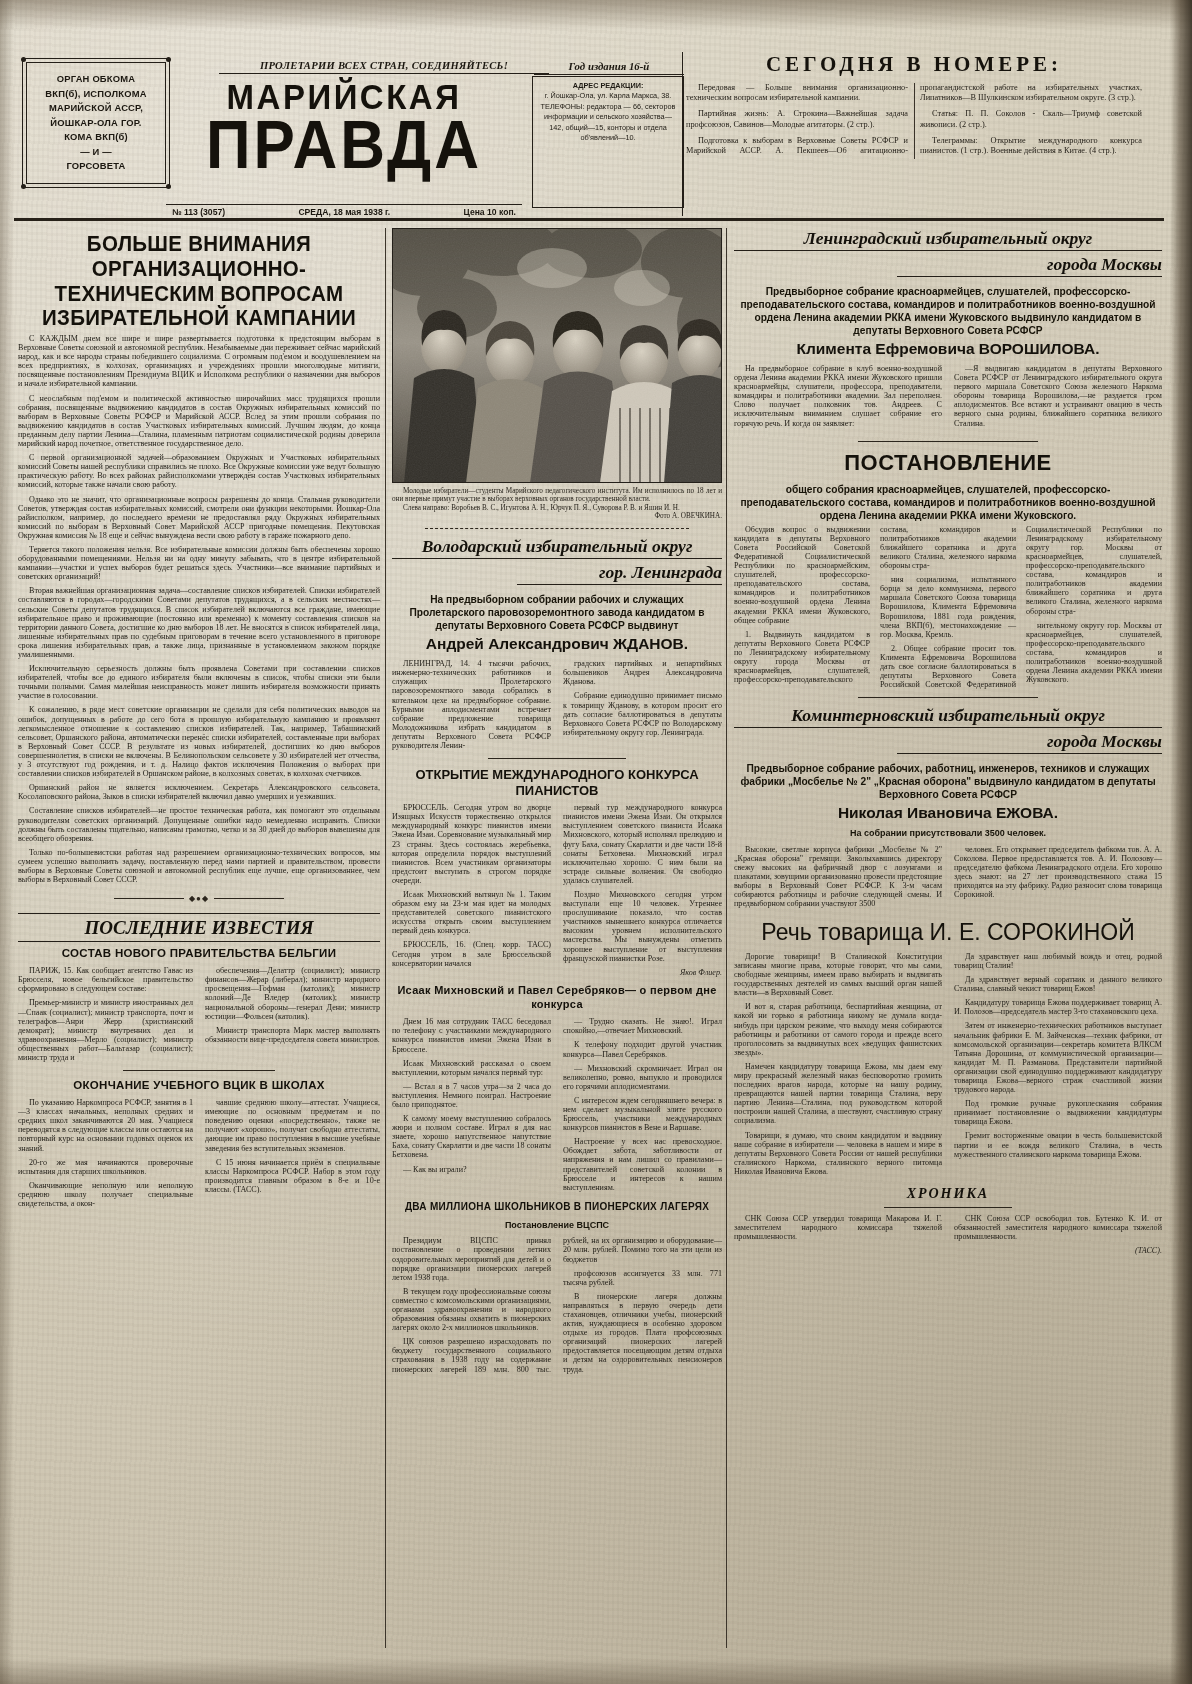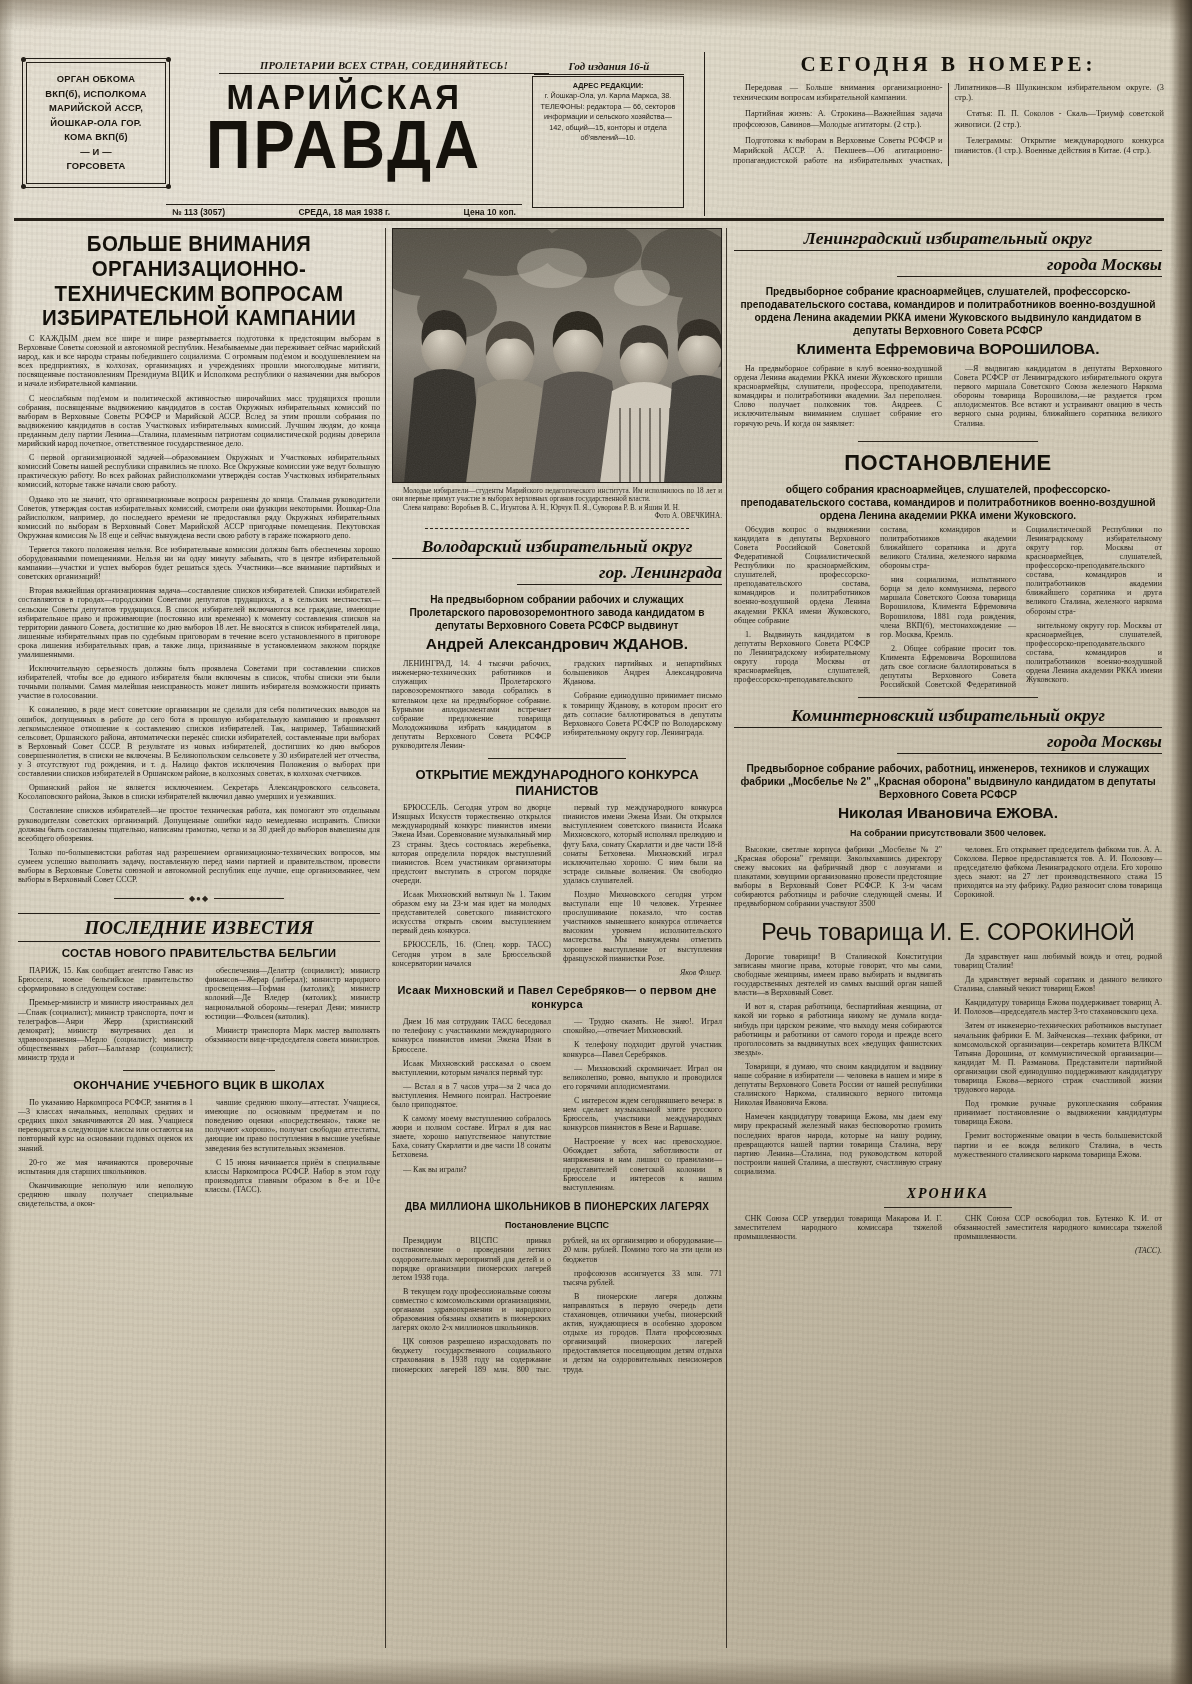--- a/index.html
+++ b/index.html
@@ -100,22 +100,22 @@
   }
   .issueline span{padding:0 6px;}
   .addrbox{
     position:absolute;left:518px;top:40px;width:152px;height:132px;
     border:1.4px solid #241f18;padding:4px 6px;box-sizing:border-box;
     font-size:7.3px;line-height:10.4px;text-align:center;color:#1f1b14;
     font-family:"Liberation Sans",sans-serif;
   }
   .addrbox b{font-weight:bold;}
   .today{
-    position:absolute;left:690px;top:16px;width:460px;height:164px;
-    border-left:1.6px solid #241f18;padding-left:28px;box-sizing:border-box;
+    position:absolute;left:668px;top:16px;width:460px;height:164px;
+    border-left:1.6px solid #241f18;padding-left:3px;box-sizing:border-box;
   }
   .today h2{
     margin:0 0 6px 0;text-align:center;font-size:21px;letter-spacing:4px;
     font-weight:bold;font-family:"Liberation Serif",serif;color:#15120c;
   }
   .today .tcols{column-count:2;column-gap:12px;column-rule:1px solid #3a332a;}
   .today .tcols p{
     margin:0 0 6px 0;font-size:8.3px;line-height:10.2px;text-indent:12px;
     text-align:justify;color:#201c15;
   }
@@ -484,22 +484,22 @@
         <div class="bold-sub">На собрании присутствовали 3500 человек.</div>
         <div class="col-text twocol">
           <p>Высокие, светлые корпуса фабрики „Мосбелье № 2" „Красная оборона" гремящи. Заколыхавшись директору свежу высоких на фабричный двор с лозунгами и плакатами, зовущими организованно провести предстоящие выборы в Верховный Совет РСФСР. К 3-м часам собираются работницы и рабочие следующей смены. И предвыборном собрании участвуют 3500</p>
           <p>человек. Его открывает председатель фабкома тов. А. А. Соколова. Первое предоставляется тов. А. И. Полозову—председателю фабкома Ленинградского отдела. Его хорошо здесь знают: на 27 лет производственного стажа 15 приходятся на эту фабрику. Радио разносит слова товарища Сорокиной.</p>
         </div>
 
         <div class="speech-title">Речь товарища И. Е. СОРОКИНОЙ</div>
         <div class="col-text twocol">
           <p>Дорогие товарищи! В Сталинской Конституции записаны многие права, которые говорят, что мы сами, свободные женщины, имеем право выбирать и выдвигать государственных деятелей из самых высший орган нашей власти—в Верховный Совет.</p>
           <p>И вот я, старая работница, беспартийная женщина, от какой ни горько я работница никому не думала когда-нибудь при царском режиме, что выходу меня собираются работницы и работники от самого города и прежде всего проголосовать за выдвинутых всех «ведущих фашистских звезды».</p>
+          <p>Намечен кандидатуру товарища Ежова, мы даем ему миру прекрасный железный наказ бесповоротно громить последних врагов народа, которые на нашу родину, превращаются нашей партии товарища Сталина, веру партию Ленина—Сталина, под руководством которой построили нашей Сталина, а шествуют, счастливую страну социализма.</p>
           <p>Товарищи, я думаю, что своим кандидатом и выдвину наше собрание в избиратели — человека в нашем и мире в депутаты Верховного Совета России от нашей республики сталинского Наркома, сталинского верного питомца Николая Ивановича Ежова.</p>
-          <p>Намечен кандидатуру товарища Ежова, мы даем ему миру прекрасный железный наказ бесповоротно громить последних врагов народа, которые на нашу родину, превращаются нашей партии товарища Сталина, веру партию Ленина—Сталина, под руководством которой построили нашей Сталина, а шествуют, счастливую страну социализма.</p>
           <p>Да здравствует наш любимый вождь и отец, родной товарищ Сталин!</p>
           <p>Да здравствует верный соратник и данного великого Сталина, славный чекист товарищ Ежов!</p>
           <p>Кандидатуру товарища Ежова поддерживает товарищ А. И. Полозов—председатель мастер 3-го стахановского цеха.</p>
           <p>Затем от инженерно-технических работников выступает начальник фабрики Е. М. Зайченская—техник фабрики, от комсомольской организации—секретарь комитета ВЛКСМ Татьяна Дорошина, от коммунистической организации—кандидат М. П. Разманова. Представители партийной организации свой единодушно поддерживают кандидатуру товарища Ежова—верного страж счастливой жизни трудового народа.</p>
           <p>Под громкие ручные рукоплескания собрания принимает постановление о выдвижении кандидатуры товарища Ежова.</p>
           <p>Гремит восторженные овации в честь большевистской партии и ее вождя великого Сталина, в честь мужественного сталинского наркома товарища Ежова.</p>
         </div>
 
         <div class="chronica">ХРОНИКА</div>
         <div class="mini-rule" style="margin:2px auto 6px;width:30%;"></div>

